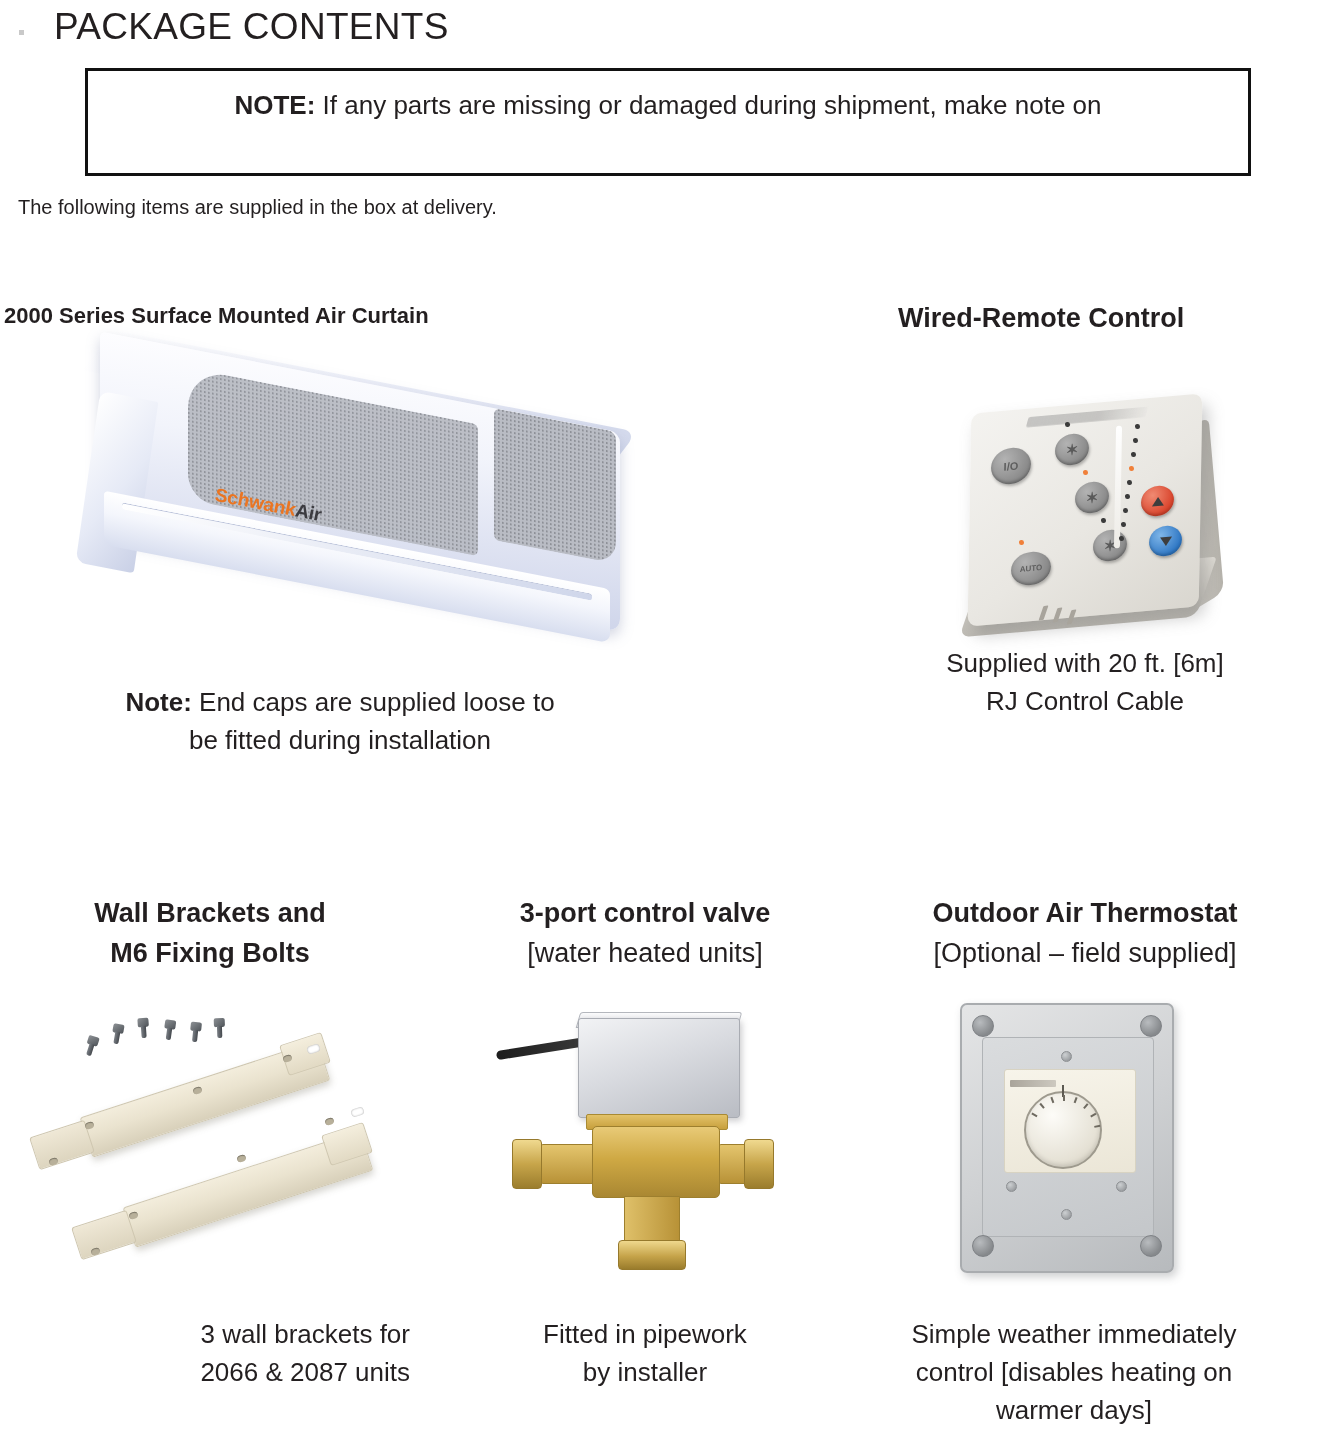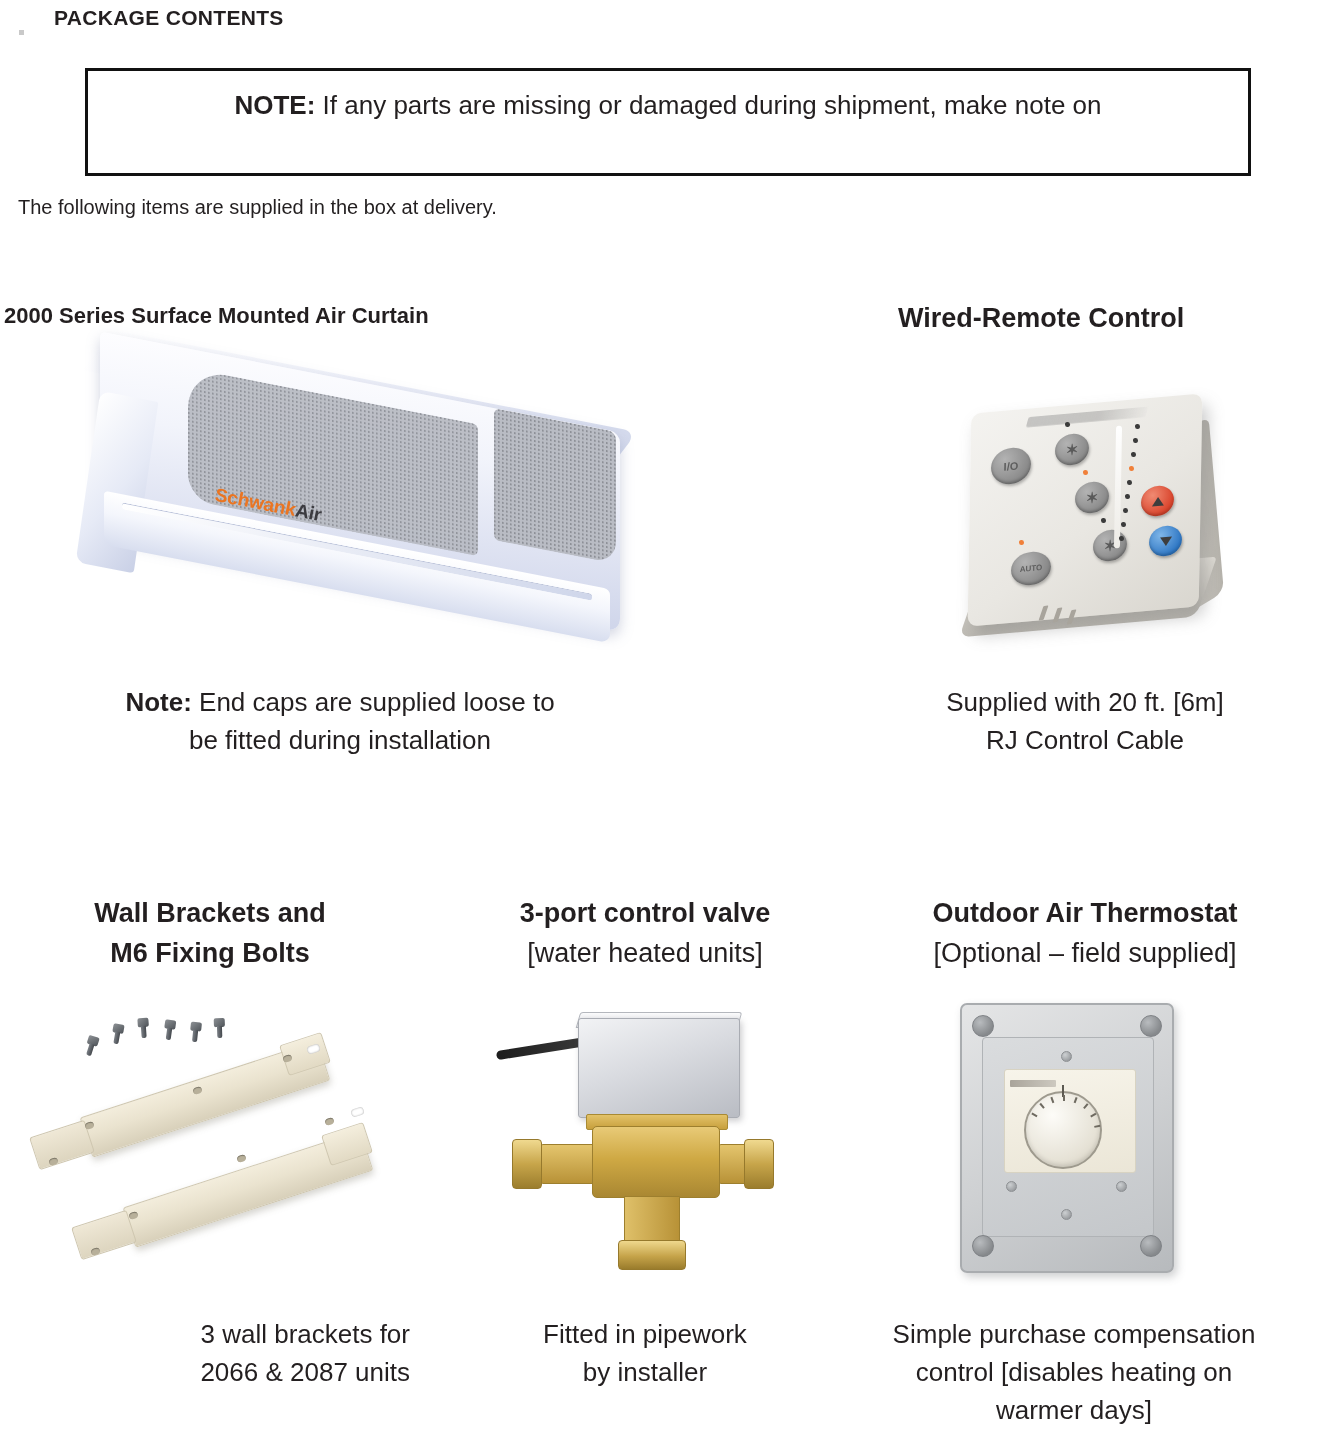--- a/index.html
+++ b/index.html
@@ -13,22 +13,22 @@
     position: relative;
     font-family: "Liberation Sans", sans-serif;
     color: #1a1a1a;
     overflow: hidden;
   }
 
   
   .page-title {
     position: absolute;
     left: 54px; top: 6px;
-    font-size: 21px;
-    font-weight: bold;
+    font-size: 37px;
+    font-weight: normal;
     letter-spacing: 0.3px;
     color: #231f20;
   }
   .title-dot {
     position: absolute;
     left: 19px; top: 30px;
     width: 5px; height: 5px;
     background: #c9c9c9;
   }
 
@@ -91,21 +91,21 @@
     white-space: nowrap;
   }
   .clip-inner {
     display: inline-block;
     width: 617px;
     overflow: hidden;
     white-space: nowrap;
     vertical-align: bottom;
   }
   .cap-remote {
-    left: 880px; top: 683px; width: 410px;
+    left: 880px; top: 644px; width: 410px;
   }
 
   .row2-head {
     position: absolute;
     text-align: center;
     font-size: 27px;
     font-weight: bold;
     line-height: 40px;
     color: #231f20;
   }
@@ -724,16 +724,16 @@
     <span class="stat-tick" style="transform:rotate(-20deg)"></span>
     <span class="stat-tick" style="transform:rotate(0deg)"></span>
     <span class="stat-tick" style="transform:rotate(20deg)"></span>
     <span class="stat-tick" style="transform:rotate(40deg)"></span>
     <span class="stat-tick" style="transform:rotate(60deg)"></span>
     <span class="stat-tick" style="transform:rotate(80deg)"></span>
   </div>
 </div>
 
 <div class="cap cap-stat">
-  <span>Simple purchase compensation</span><br>
+  <span>Simple weather immediately</span><br>
   <span>control [disables heating on</span><br>
   <span>warmer days]</span>
 </div>
 
 </body></html>

